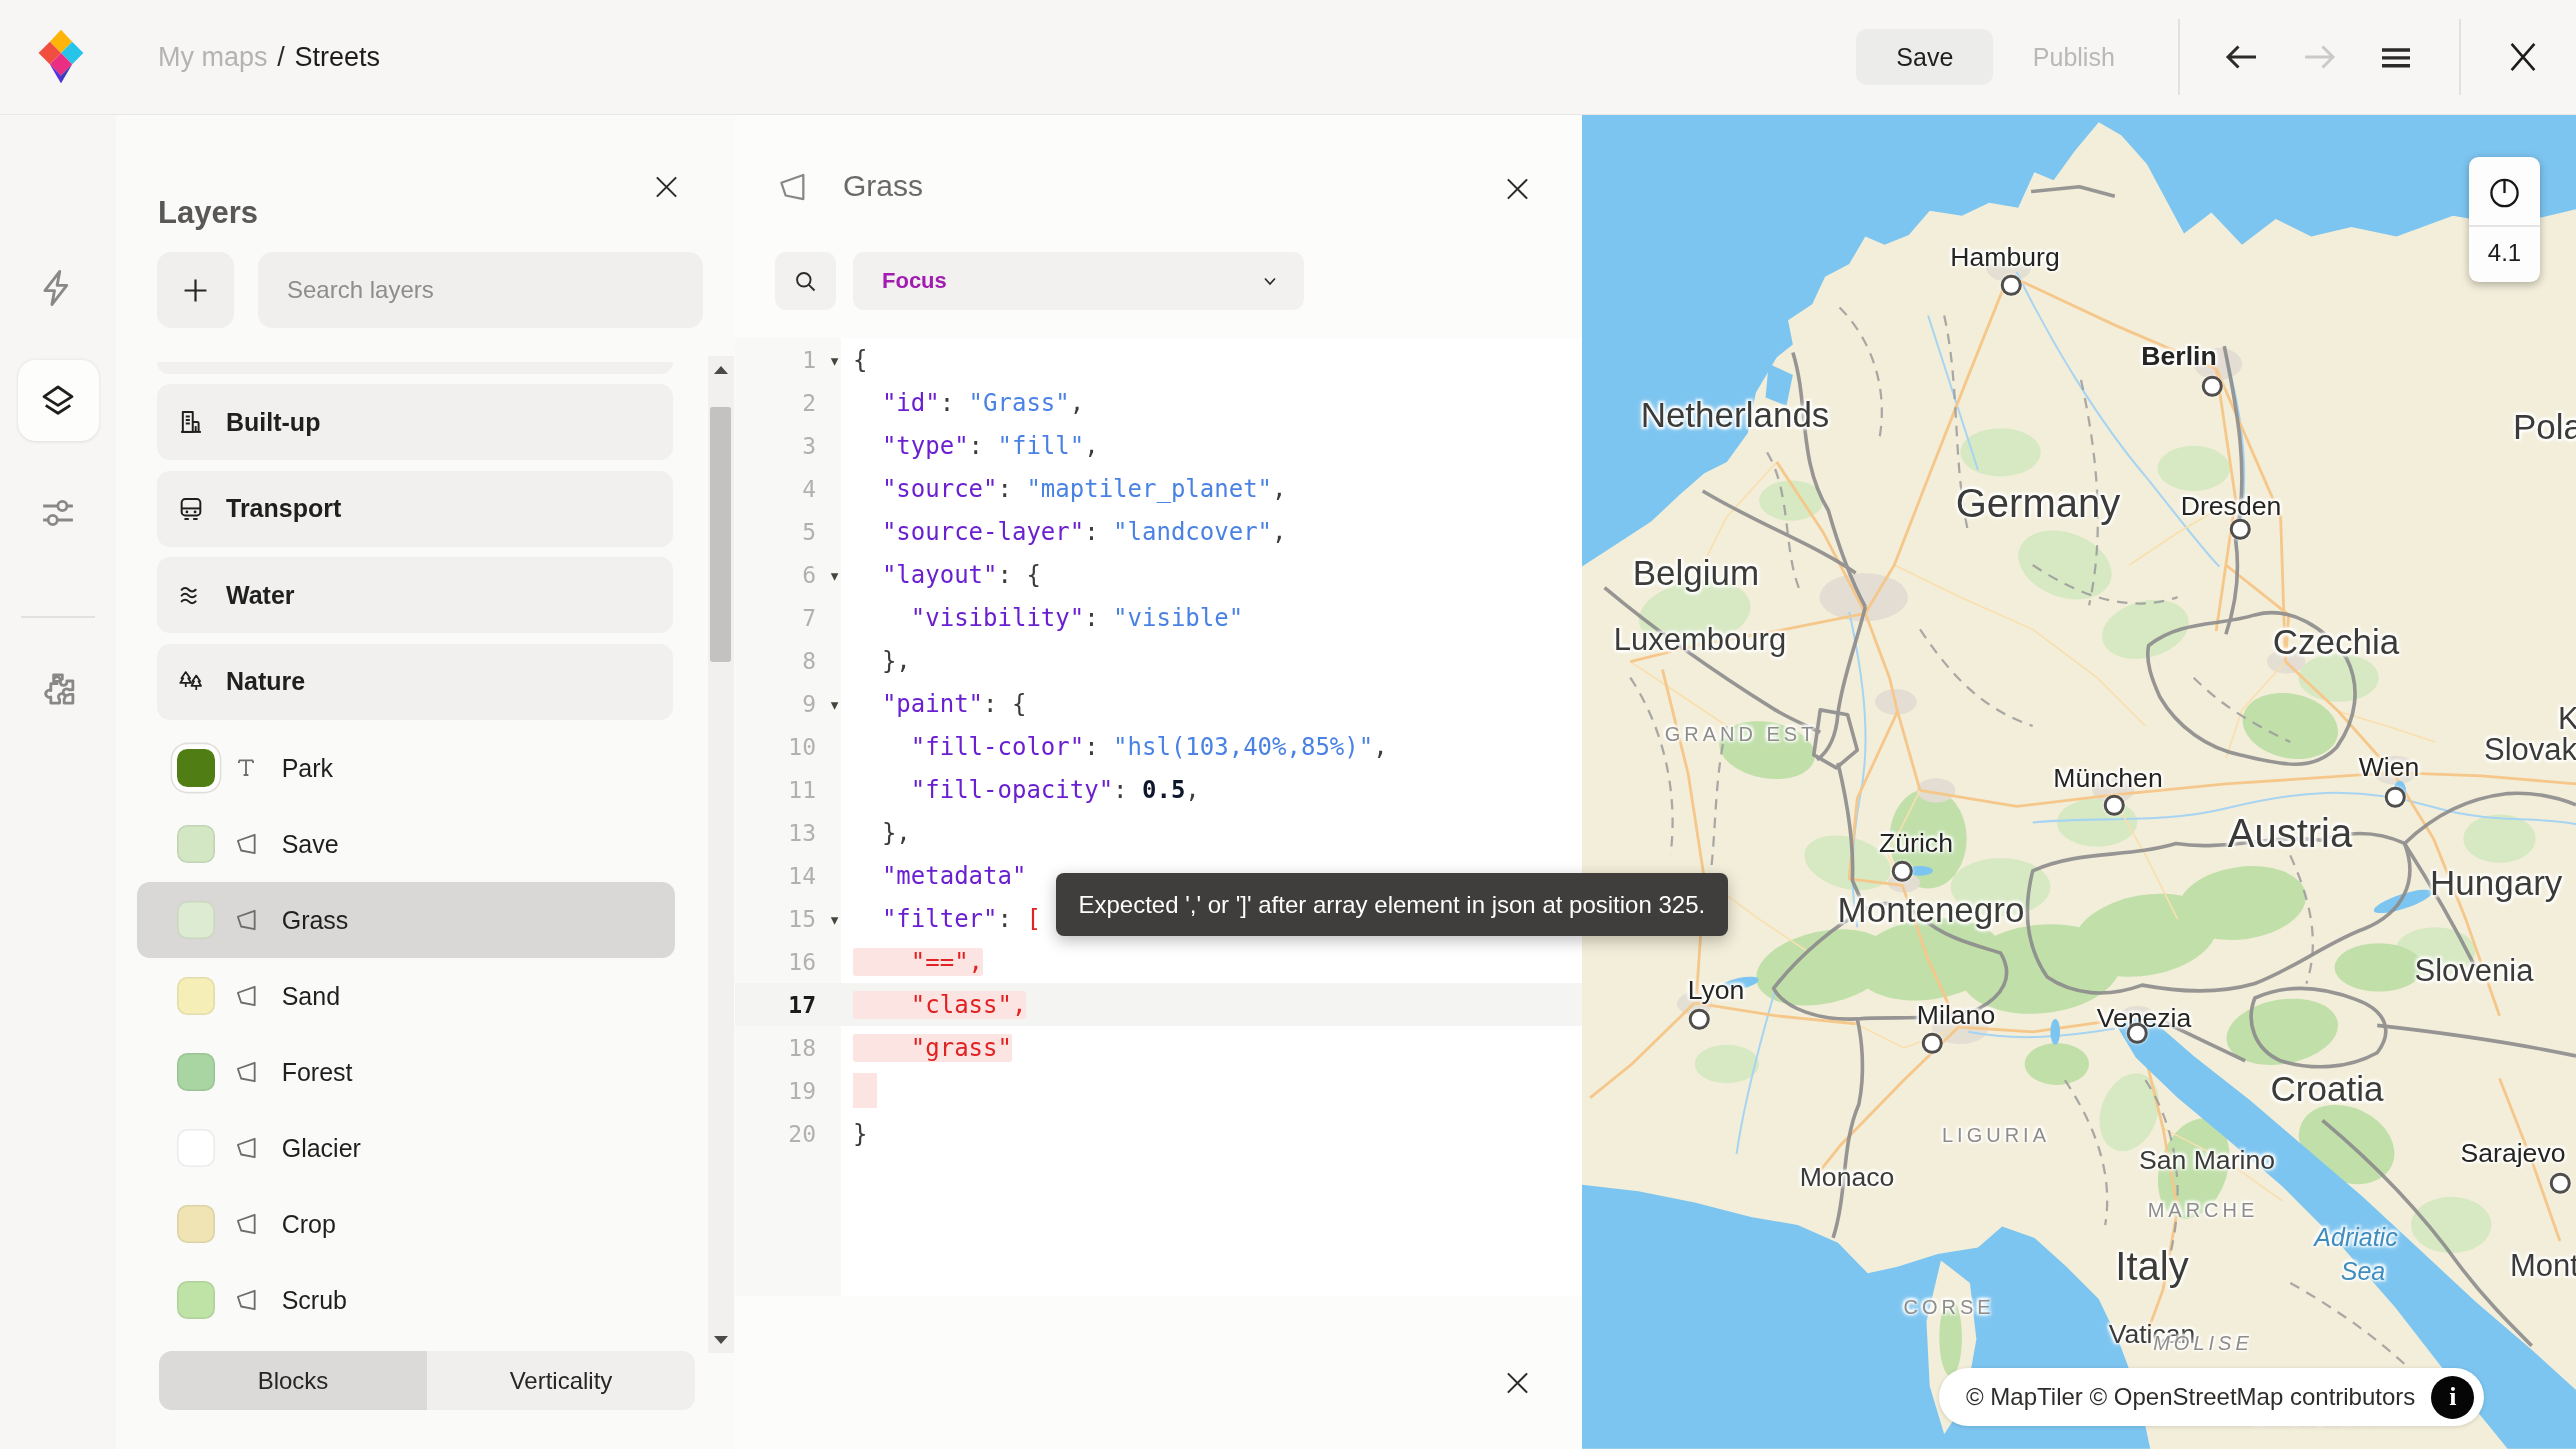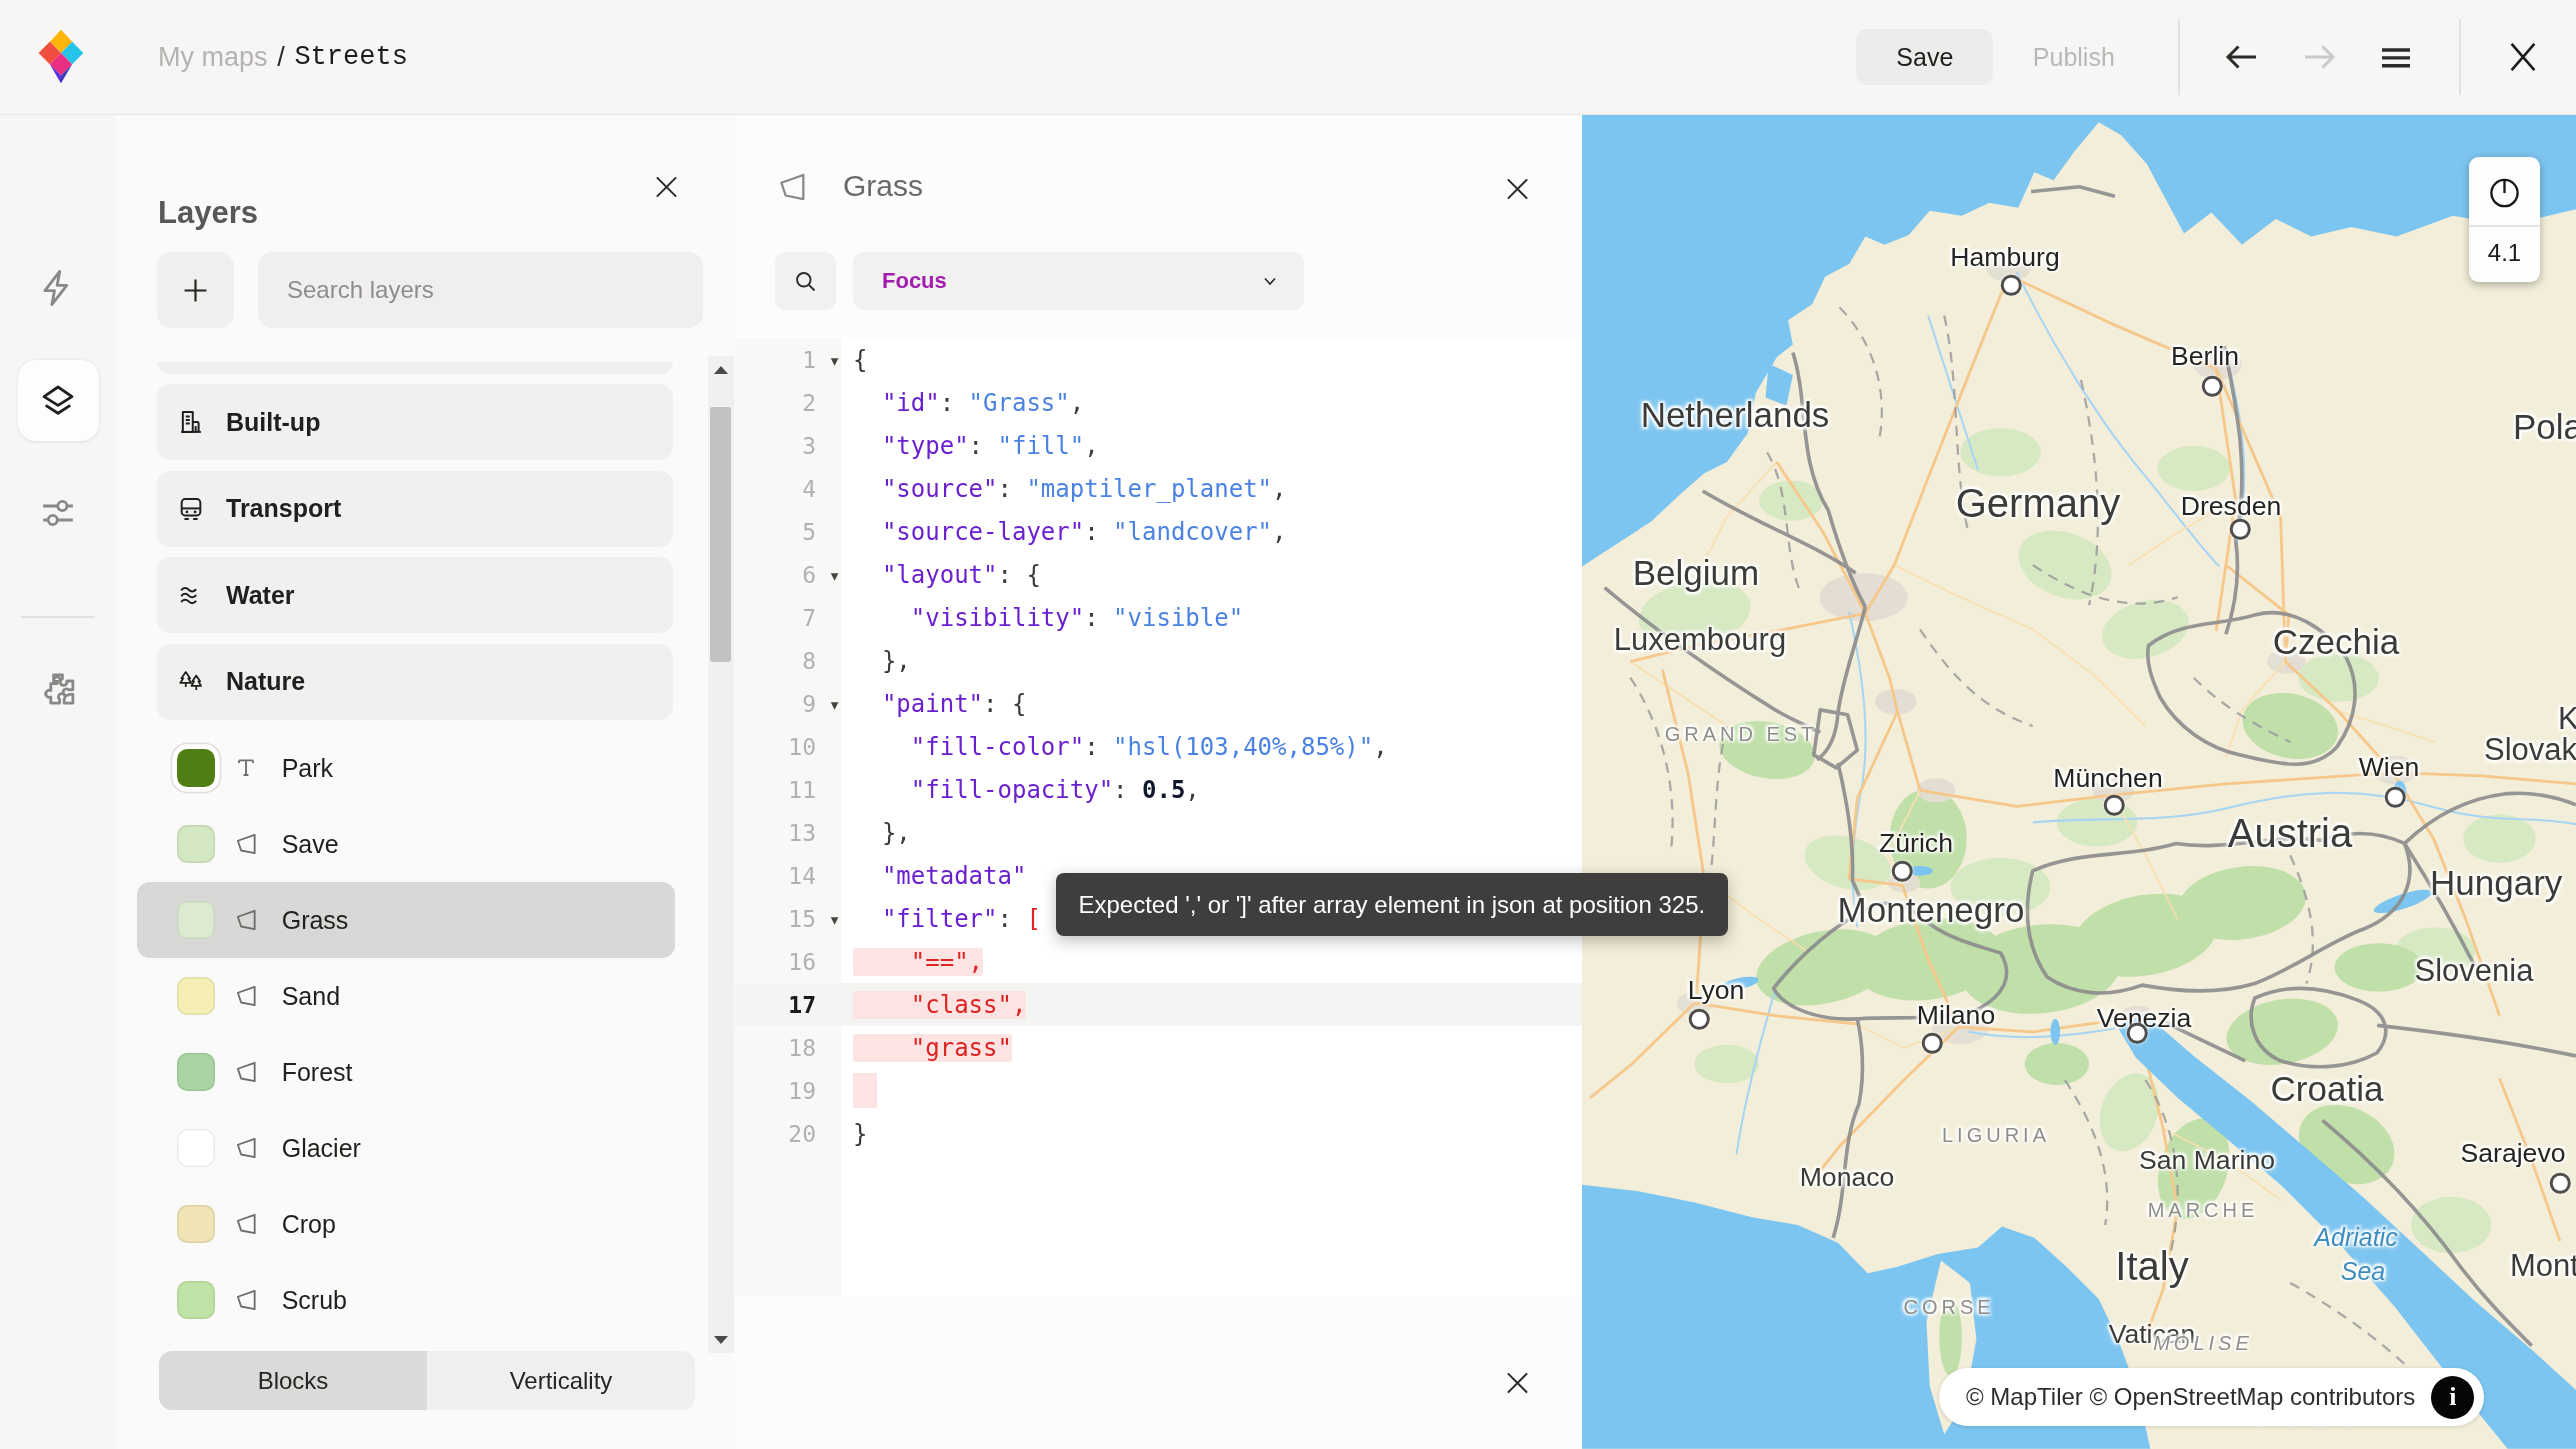--- a/index.html
+++ b/index.html
@@ -7,21 +7,21 @@
        font-family:"Liberation Sans",sans-serif;-webkit-font-smoothing:antialiased;position:relative;}
   svg{display:block;}
 
   
   .topbar{position:absolute;left:0;top:0;width:2576px;height:114px;background:#f7f6f5;
           border-bottom:1.6px solid #e9e7e5;z-index:30;}
   .logo{position:absolute;left:37px;top:29px;width:48px;height:56px;}
   .breadcrumb{position:absolute;left:158px;top:0;height:114px;display:flex;align-items:center;font-size:27px;}
   .bc-root{color:#b5b3b1;}
   .bc-sep{color:#2a2a28;margin:0 9.7px;}
-  .bc-cur{color:#1c1c1a;font-weight:500;font-family:Liberation Mono, monospace;}
+  .bc-cur{color:#1c1c1a;font-weight:500;}
   .tb-actions{position:absolute;right:0;top:0;height:114px;display:flex;align-items:center;}
   .btn-save{width:137px;height:56px;background:#ececea;border:none;border-radius:11.3px;
             font-size:25px;color:#1f1f1d;font-family:inherit;}
   .btn-publish{width:161px;height:56px;background:transparent;border:none;font-size:25px;color:#bab8b6;font-family:inherit;}
   .tb-sep{width:1.6px;height:76px;background:#e3e1df;margin:0 24px;}
   .tb-icon{width:77px;height:77px;display:flex;align-items:center;justify-content:center;background:transparent;border:none;}
   .tb-icon svg{width:42px;height:42px;}
 
   
   .rail{position:absolute;left:0;top:114px;width:116px;height:1335px;background:#f7f6f5;
@@ -657,21 +657,21 @@
       <div class="lbl c1" style="left: 570px; top: 1152px;">Italy</div>
       <div class="lbl c4" style="left: 265px; top: 1063px;">Monaco</div>
       <div class="lbl c4" style="left: 625px; top: 1046px;">San Marino</div>
       <div class="lbl c4" style="left: 570px; top: 1220px;">Vatican</div>
       <div class="lbl c2 anchor-left" style="left: 931px; top: 313px;">Poland</div>
       <div class="lbl c3 anchor-left" style="left: 976px; top: 605px;">K</div>
       <div class="lbl c3 anchor-left" style="left: 902px; top: 636px;">Slovakia</div>
       <div class="lbl c2 anchor-left" style="left: 848px; top: 769px;">Hungary</div>
       <div class="lbl c3 anchor-left" style="left: 928px; top: 1152px;">Montenegro</div>
       <div class="lbl city" style="left: 423px; top: 143px;">Hamburg</div>
-      <div class="lbl city" style="left: 623px; top: 242px;">Berlin</div>
+      <div class="lbl city" style="left: 597px; top: 242px; font-weight: bold;">Berlin</div>
       <div class="lbl city" style="left: 649px; top: 392px;">Dresden</div>
       <div class="lbl city" style="left: 526px; top: 664px;">München</div>
       <div class="lbl city" style="left: 807px; top: 653px;">Wien</div>
       <div class="lbl city" style="left: 334px; top: 729px;">Zürich</div>
       <div class="lbl city" style="left: 110px; top: 876px; margin-left: 24px;">Lyon</div>
       <div class="lbl city" style="left: 374px; top: 901px;">Milano</div>
       <div class="lbl city" style="left: 562px; top: 904px;">Venezia</div>
       <div class="lbl city" style="left: 931px; top: 1039px;">Sarajevo</div>
       <div class="lbl region" style="left: 159px; top: 620px;">GRAND EST</div>
       <div class="lbl region" style="left: 414px; top: 1021px;">LIGURIA</div>

